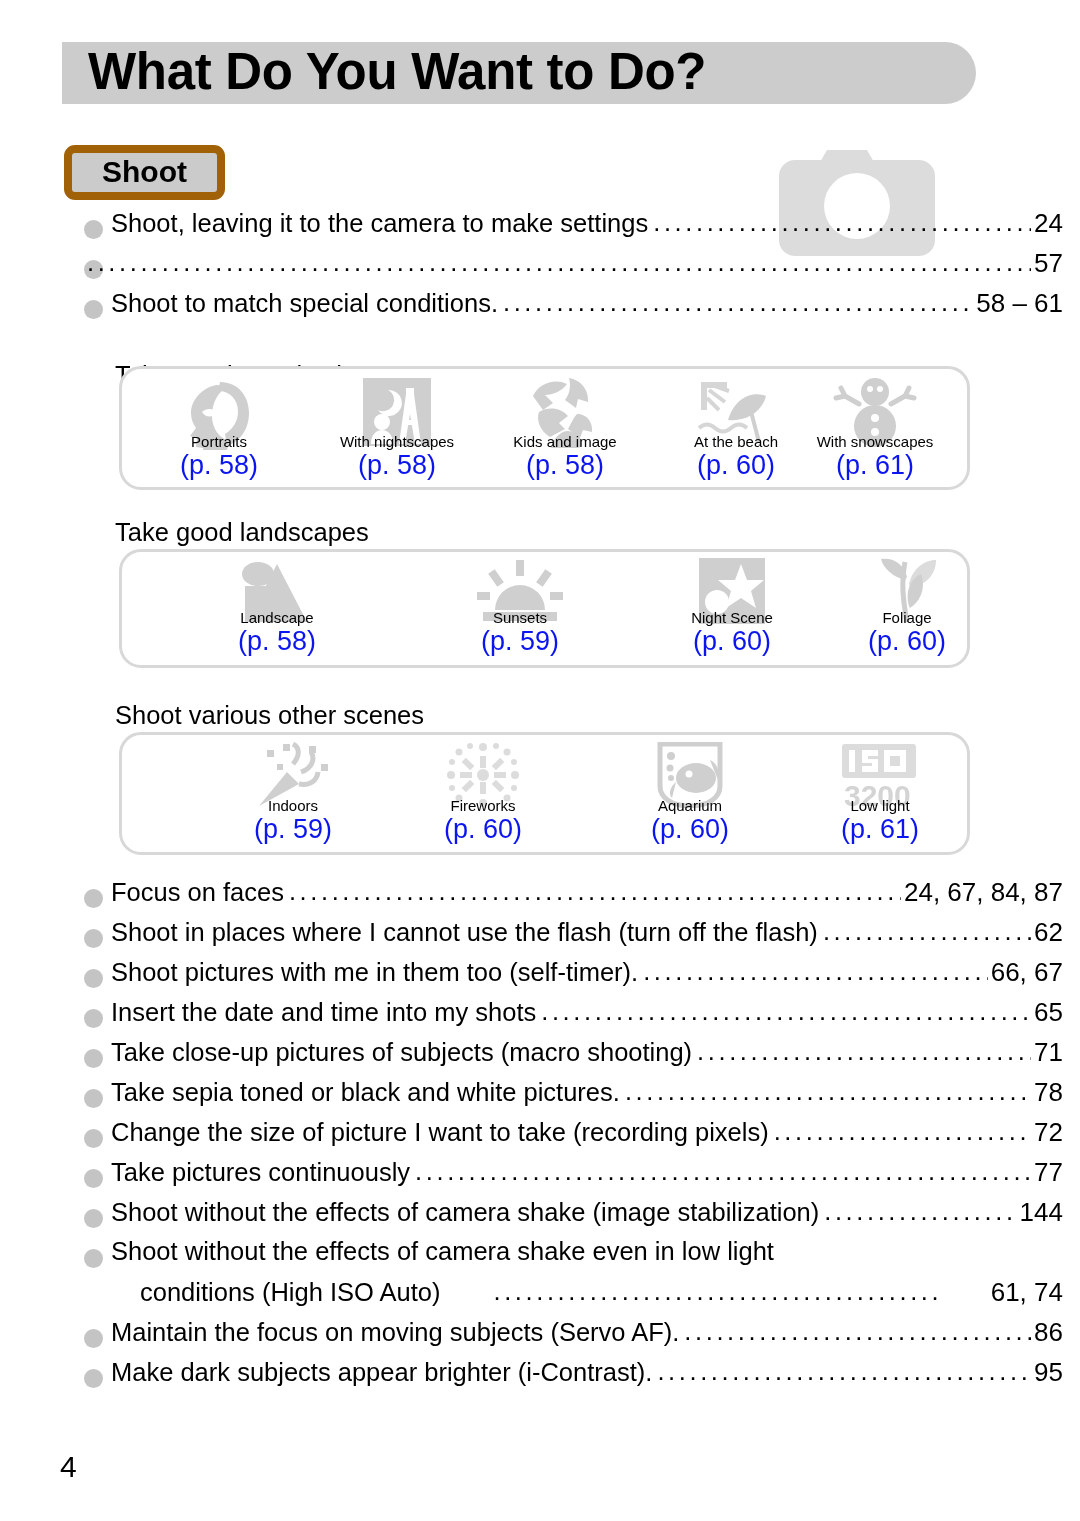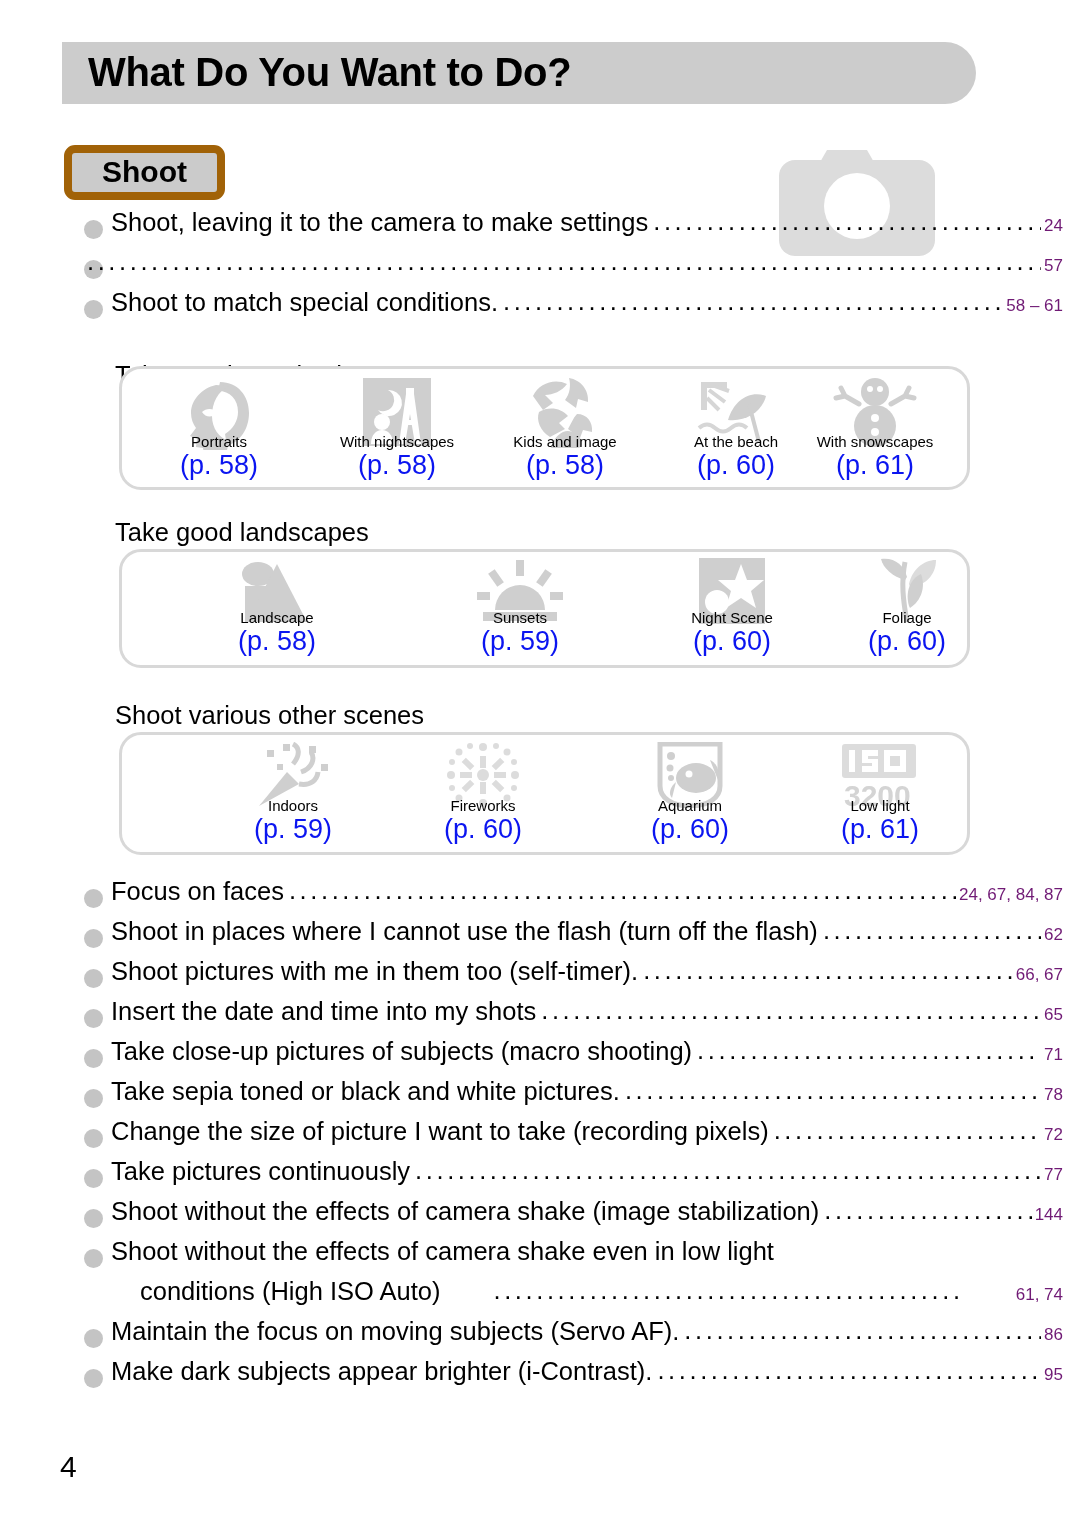--- a/index.html
+++ b/index.html
@@ -21,21 +21,21 @@
     position: absolute;
     left: 62px; top: 42px;
     width: 914px; height: 62px;
     background: #cccccc;
     border-radius: 0 31px 31px 0;
   }
   #page-title {
     position: absolute;
     left: 26px; top: 50%;
     transform: translateY(-52%);
-    font-size: 40px;
+    font-size: 51px;
     font-weight: bold;
     letter-spacing: -0.3px;
     white-space: nowrap;
     font-family: "Liberation Sans", sans-serif;
   }
 
   
   #camera-watermark {
     position: absolute;
     left: 773px; top: 138px;
@@ -86,22 +86,22 @@
     flex: 1 1 auto;
     overflow: hidden;
     white-space: nowrap;
     margin: 0 3px 0 5px;
     color: #000;
     font-size: 25.5px;
     letter-spacing: 3.6px;
     transform: translateY(-1px);
   }
   .toc-row .pageno {
-    color: #701a75;
-    font-size: 17px;
+    color: #000000;
+    font-size: 26px;
     flex: 0 0 auto;
   }
   .toc-row.cont { padding-left: 111px; gap: 48px; }
 
   
   .sub-heading {
     position: absolute;
     left: 115px;
     font-size: 25.5px;
     white-space: nowrap;

